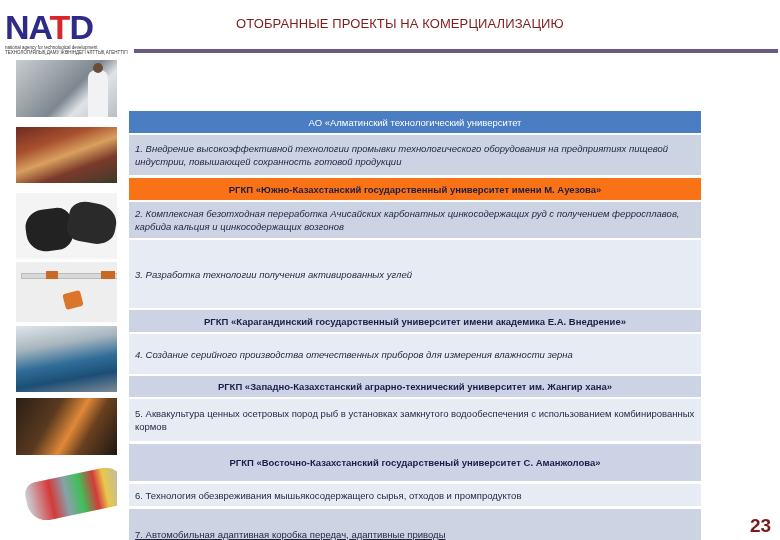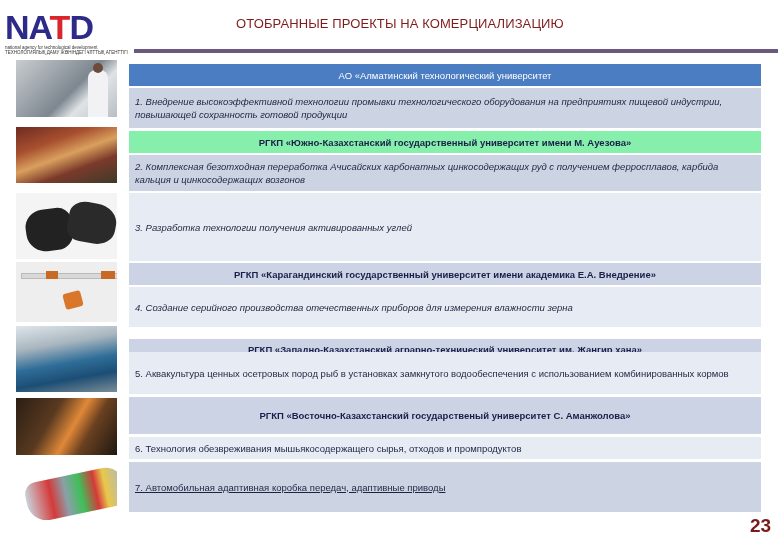--- a/index.html
+++ b/index.html
@@ -24,25 +24,25 @@
   .ph4 .tube { position:absolute; left:5px; top:11px; width:95px; height:4px; background:#d8d8d8; border:1px solid #bbb; }
   .ph4 .orange1 { position:absolute; left:30px; top:9px; width:12px; height:8px; background:#c86a24; }
   .ph4 .orange2 { position:absolute; left:85px; top:9px; width:14px; height:8px; background:#c86a24; }
   .ph4 .box { position:absolute; left:48px; top:30px; width:18px; height:16px; background:#d9762a; transform:rotate(-15deg); border-radius:3px; }
   .ph5 { top:326px; height:66px; background:linear-gradient(170deg,#dfe6ea 0%,#a9b6bf 30%,#2f6d98 55%,#1c4e75 75%,#7c8c96 100%); }
   .ph6 { top:398px; height:57px; background:linear-gradient(120deg,#2a1e14 0%,#5a3a20 35%,#e08838 55%,#6a4020 70%,#1e1812 100%); }
   .ph7 { top:462px; height:58px; background:#ffffff; }
   .ph7 .gear { position:absolute; left:10px; top:12px; width:100px; height:40px; background:linear-gradient(90deg,#c9d1d8 0%,#d43a3a 25%,#8aa0a8 40%,#3fbf5a 55%,#d43a3a 70%,#e8c84a 80%,#b0b8c0 100%); border-radius:12px 20px 12px 20px; transform:rotate(-12deg); }
 
   .table { position:absolute; left:129px; top:64px; width:632px; }
-  .row { position:absolute; left:0; width:632px; box-sizing:border-box; }
+  .row { position:absolute; left:0; width:572px; box-sizing:border-box;margin-top:47px; }
   .hdr { font-size:9.5px; font-weight:bold; text-align:center; display:flex; align-items:center; justify-content:center; color:#1a1f4a; }
   .hdr.blue { background:#4a7dc2; color:#ffffff; font-weight:normal; }
   .hdr.lilac { background:#ccd3e4; }
-  .hdr.pale { background:#86efac; }
+  .hdr.pale { background:#f97316; }
   .item { font-size:9.5px; line-height:13px; padding:0 6px; display:flex; align-items:center; color:#1e2440; }
   .item.dark { background:#ccd4e3; }
   .item.light { background:#e7ebf4; }
   .item.italic { font-style:italic; }
   .page-num { position:absolute; left:750px; top:515px; font-size:19px; font-weight:bold; color:#7a1a1a; }
 </style>
 </head>
 <body>
 
 <div class="logo">
@@ -78,20 +78,20 @@
   </div>
 
 <div class="table">
   <div class="row hdr blue" style="top:0;height:22px;">АО «Алматинский технологический университет</div>
   <div class="row item dark italic" style="top:24px;height:40px;">1. Внедрение высокоэффективной технологии промывки технологического оборудования на предприятиях пищевой индустрии, повышающей сохранность готовой продукции</div>
   <div class="row hdr pale" style="top:67px;height:22px;">РГКП «Южно-Казахстанский государственный университет имени М. Ауезова»</div>
   <div class="row item dark italic" style="top:91px;height:36px;">2. Комплексная безотходная переработка Ачисайских карбонатных цинкосодержащих руд с получением ферросплавов, карбида кальция и цинкосодержащих возгонов</div>
   <div class="row item light italic" style="top:129px;height:68px;">3. Разработка технологии получения активированных углей</div>
   <div class="row hdr lilac" style="top:199px;height:22px;">РГКП «Карагандинский государственный университет имени академика Е.А. Внедрение»</div>
   <div class="row item light italic" style="top:223px;height:40px;">4. Создание серийного производства отечественных приборов для измерения влажности зерна</div>
-  <div class="row hdr lilac" style="top:275px;height:21px;">РГКП «Западно-Казахстанский аграрно-технический университет им. Жангир хана»</div>
+  <div class="row hdr lilac" style="top:265px;height:21px;">РГКП «Западно-Казахстанский аграрно-технический университет им. Жангир хана»</div>
   <div class="row item light" style="top:288px;height:42px;">5. Аквакультура ценных осетровых пород рыб в установках замкнутого водообеспечения с использованием комбинированных кормов</div>
   <div class="row hdr lilac" style="top:333px;height:37px;">РГКП «Восточно-Казахстанский государственый университет С. Аманжолова»</div>
   <div class="row item light" style="top:373px;height:22px;">6. Технология обезвреживания мышьякосодержащего сырья, отходов и промпродуктов</div>
   <div class="row item dark" style="top:398px;height:50px;text-decoration:underline;">7. Автомобильная адаптивная коробка передач, адаптивные приводы</div>
 </div>
 
 <div class="page-num">23</div>
 
 </body></html>

